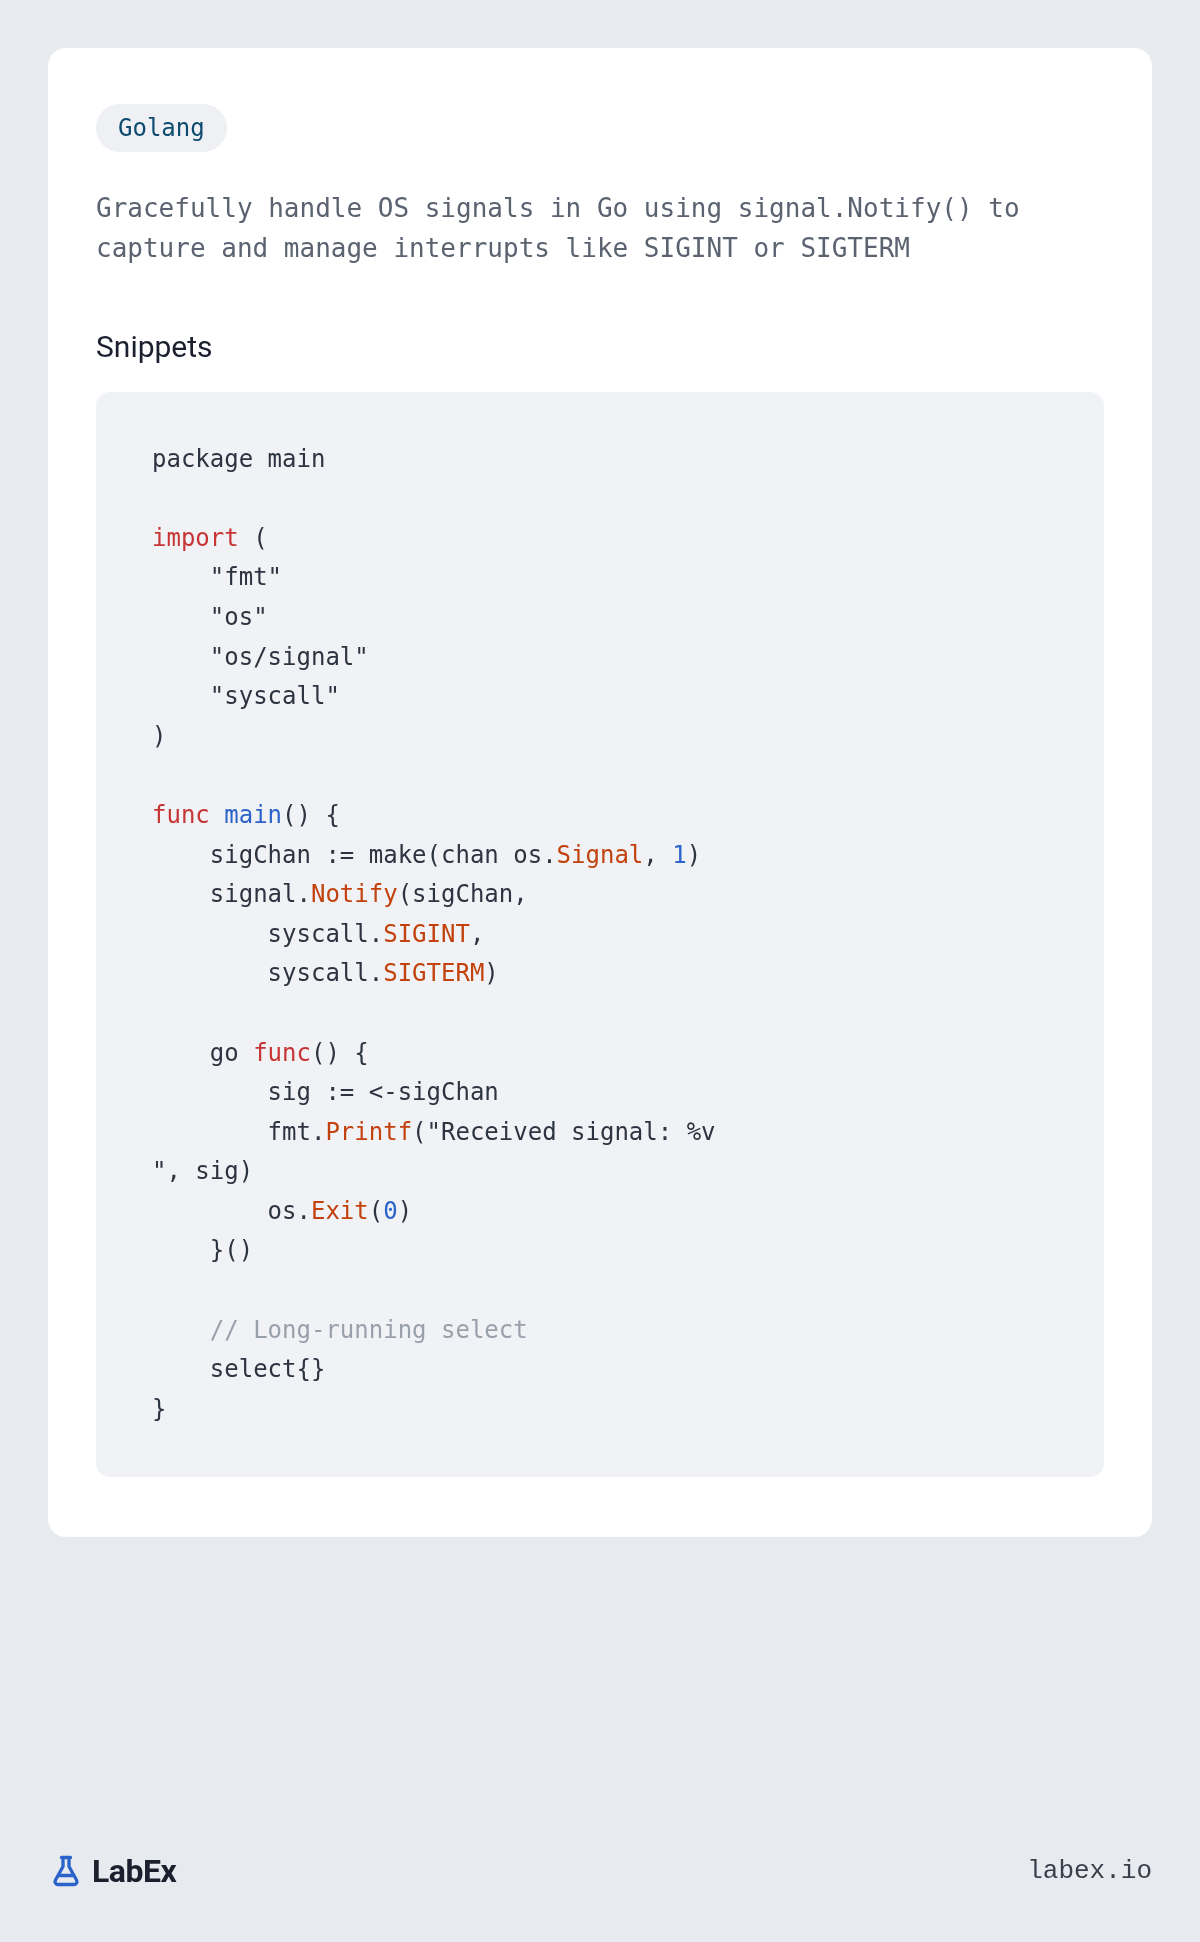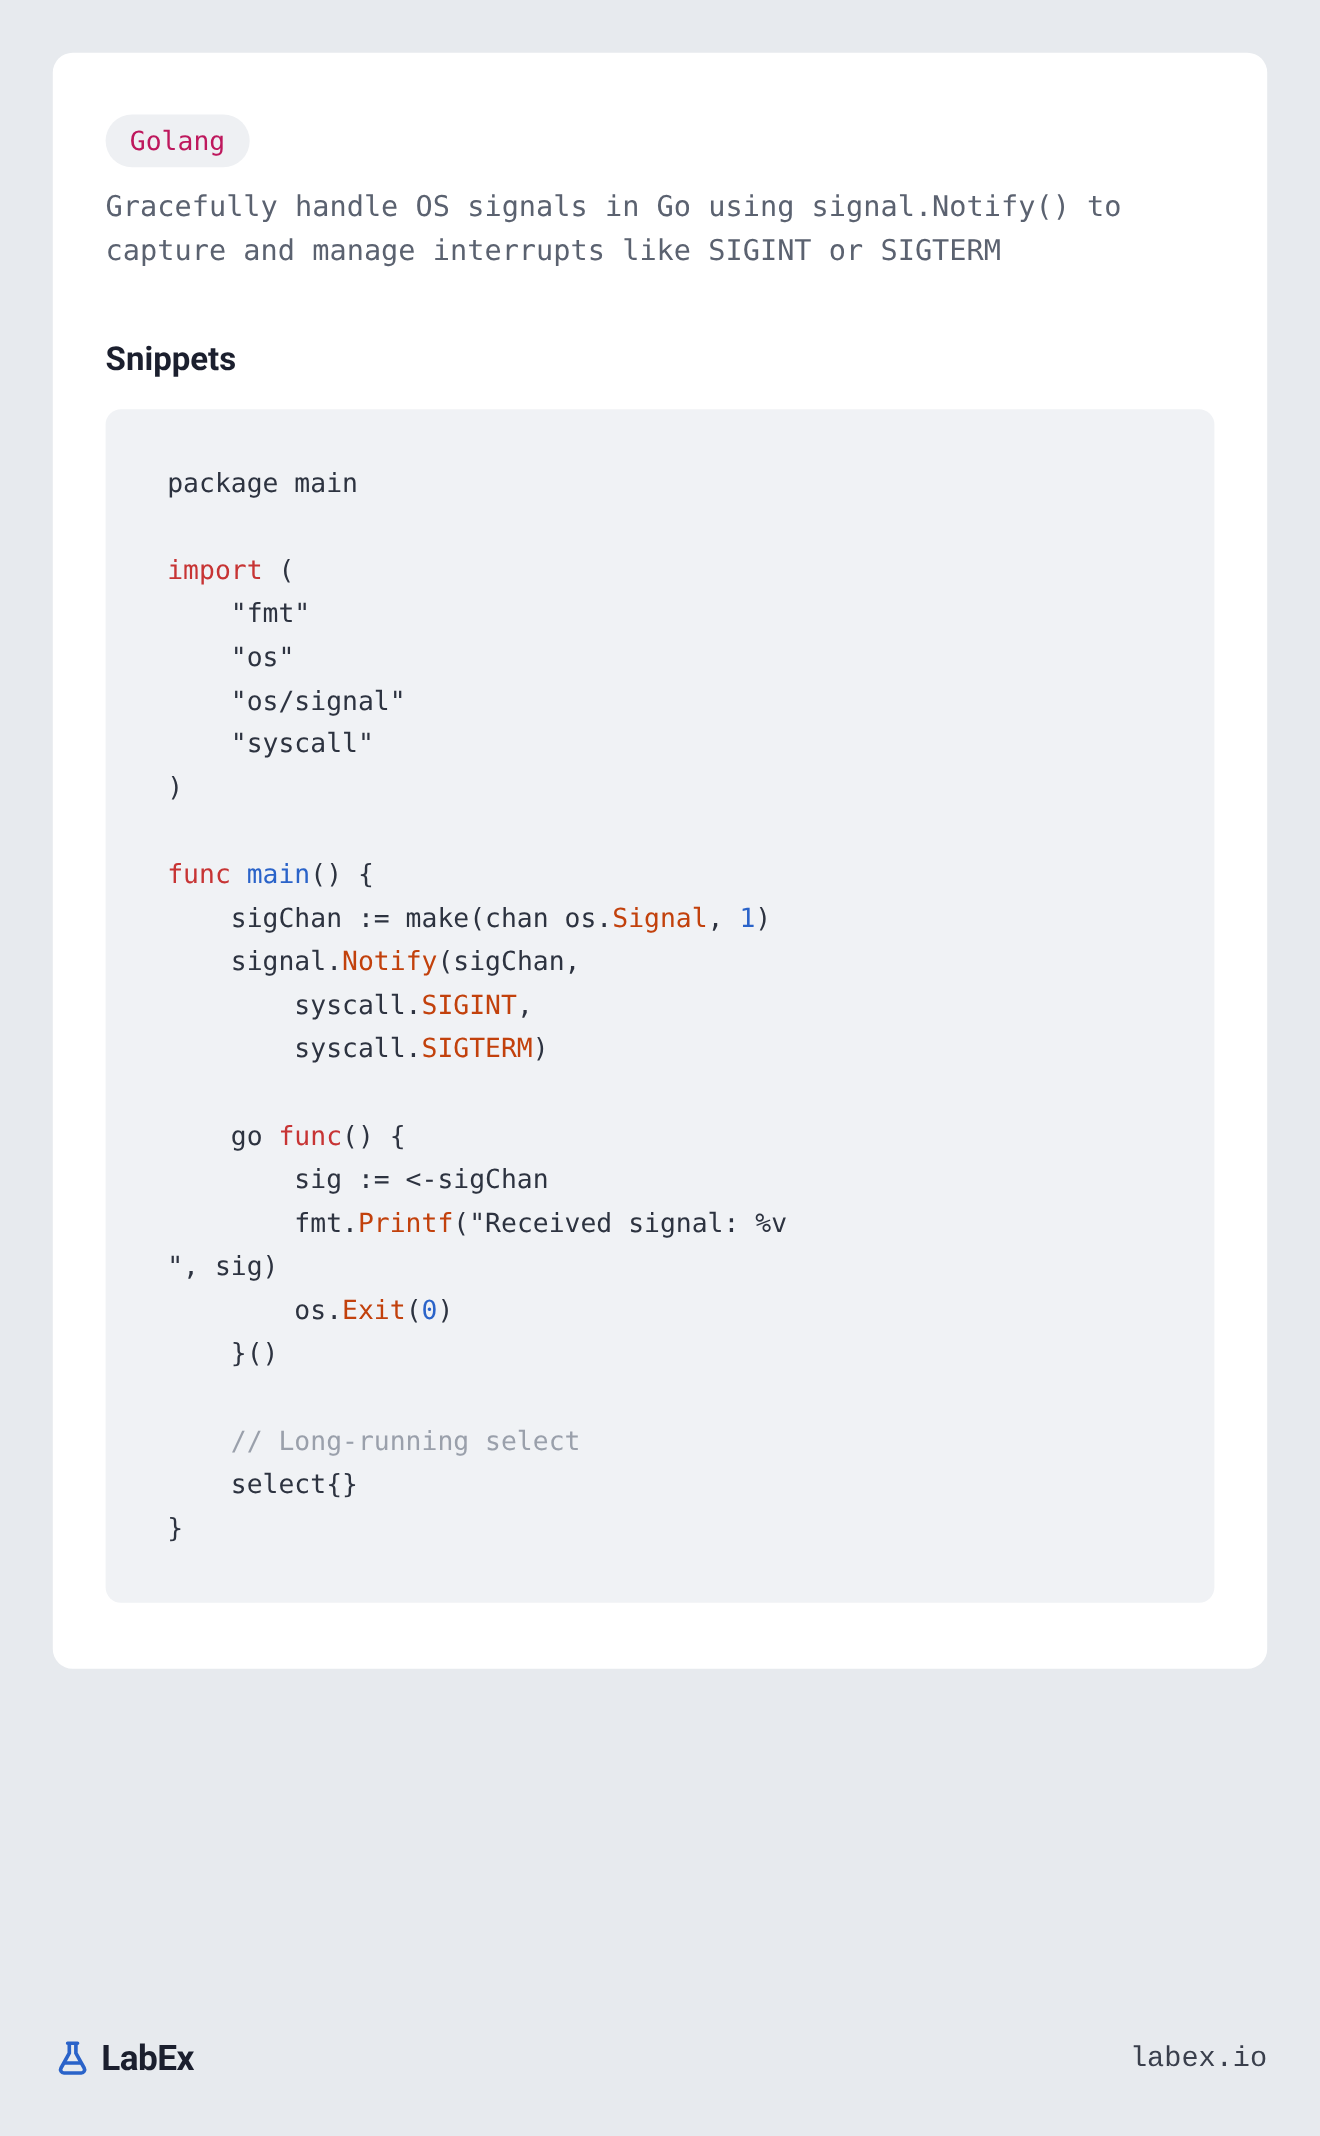--- a/index.html
+++ b/index.html
@@ -17,45 +17,45 @@
   }
   .card {
     background: #ffffff;
     border-radius: 18px;
     padding: 56px 48px 60px 48px;
     width: 100%;
   }
   .tag {
     display: inline-block;
     background: #eef0f3;
-    color: #be185d;
+    color: #0c4a6e;
     font-family: ui-monospace, "SF Mono", Menlo, Consolas, monospace;
     font-size: 24px;
     padding: 10px 22px;
     border-radius: 999px;
-    margin-bottom: 16px;
+    margin-bottom: 36px;
   }
   .title {
     font-size: 66px;
     font-weight: 400;
     color: #1b1f2e;
     letter-spacing: 0.5px;
     margin-bottom: 48px;
     line-height: 1.1;
   }
   .description {
     font-family: ui-monospace, "SF Mono", Menlo, Consolas, monospace;
     font-size: 26px;
     color: #5b6270;
     line-height: 1.55;
     margin-bottom: 60px;
   }
   .section-heading {
     font-size: 30px;
-    font-weight: 700;
+    font-weight: 400;
     color: #1b1f2e;
     margin-bottom: 28px;
   }
   .code-block {
     background: #f0f2f5;
     border-radius: 14px;
     padding: 48px 56px;
     font-family: ui-monospace, "SF Mono", Menlo, Consolas, monospace;
     font-size: 24px;
     line-height: 1.65;

